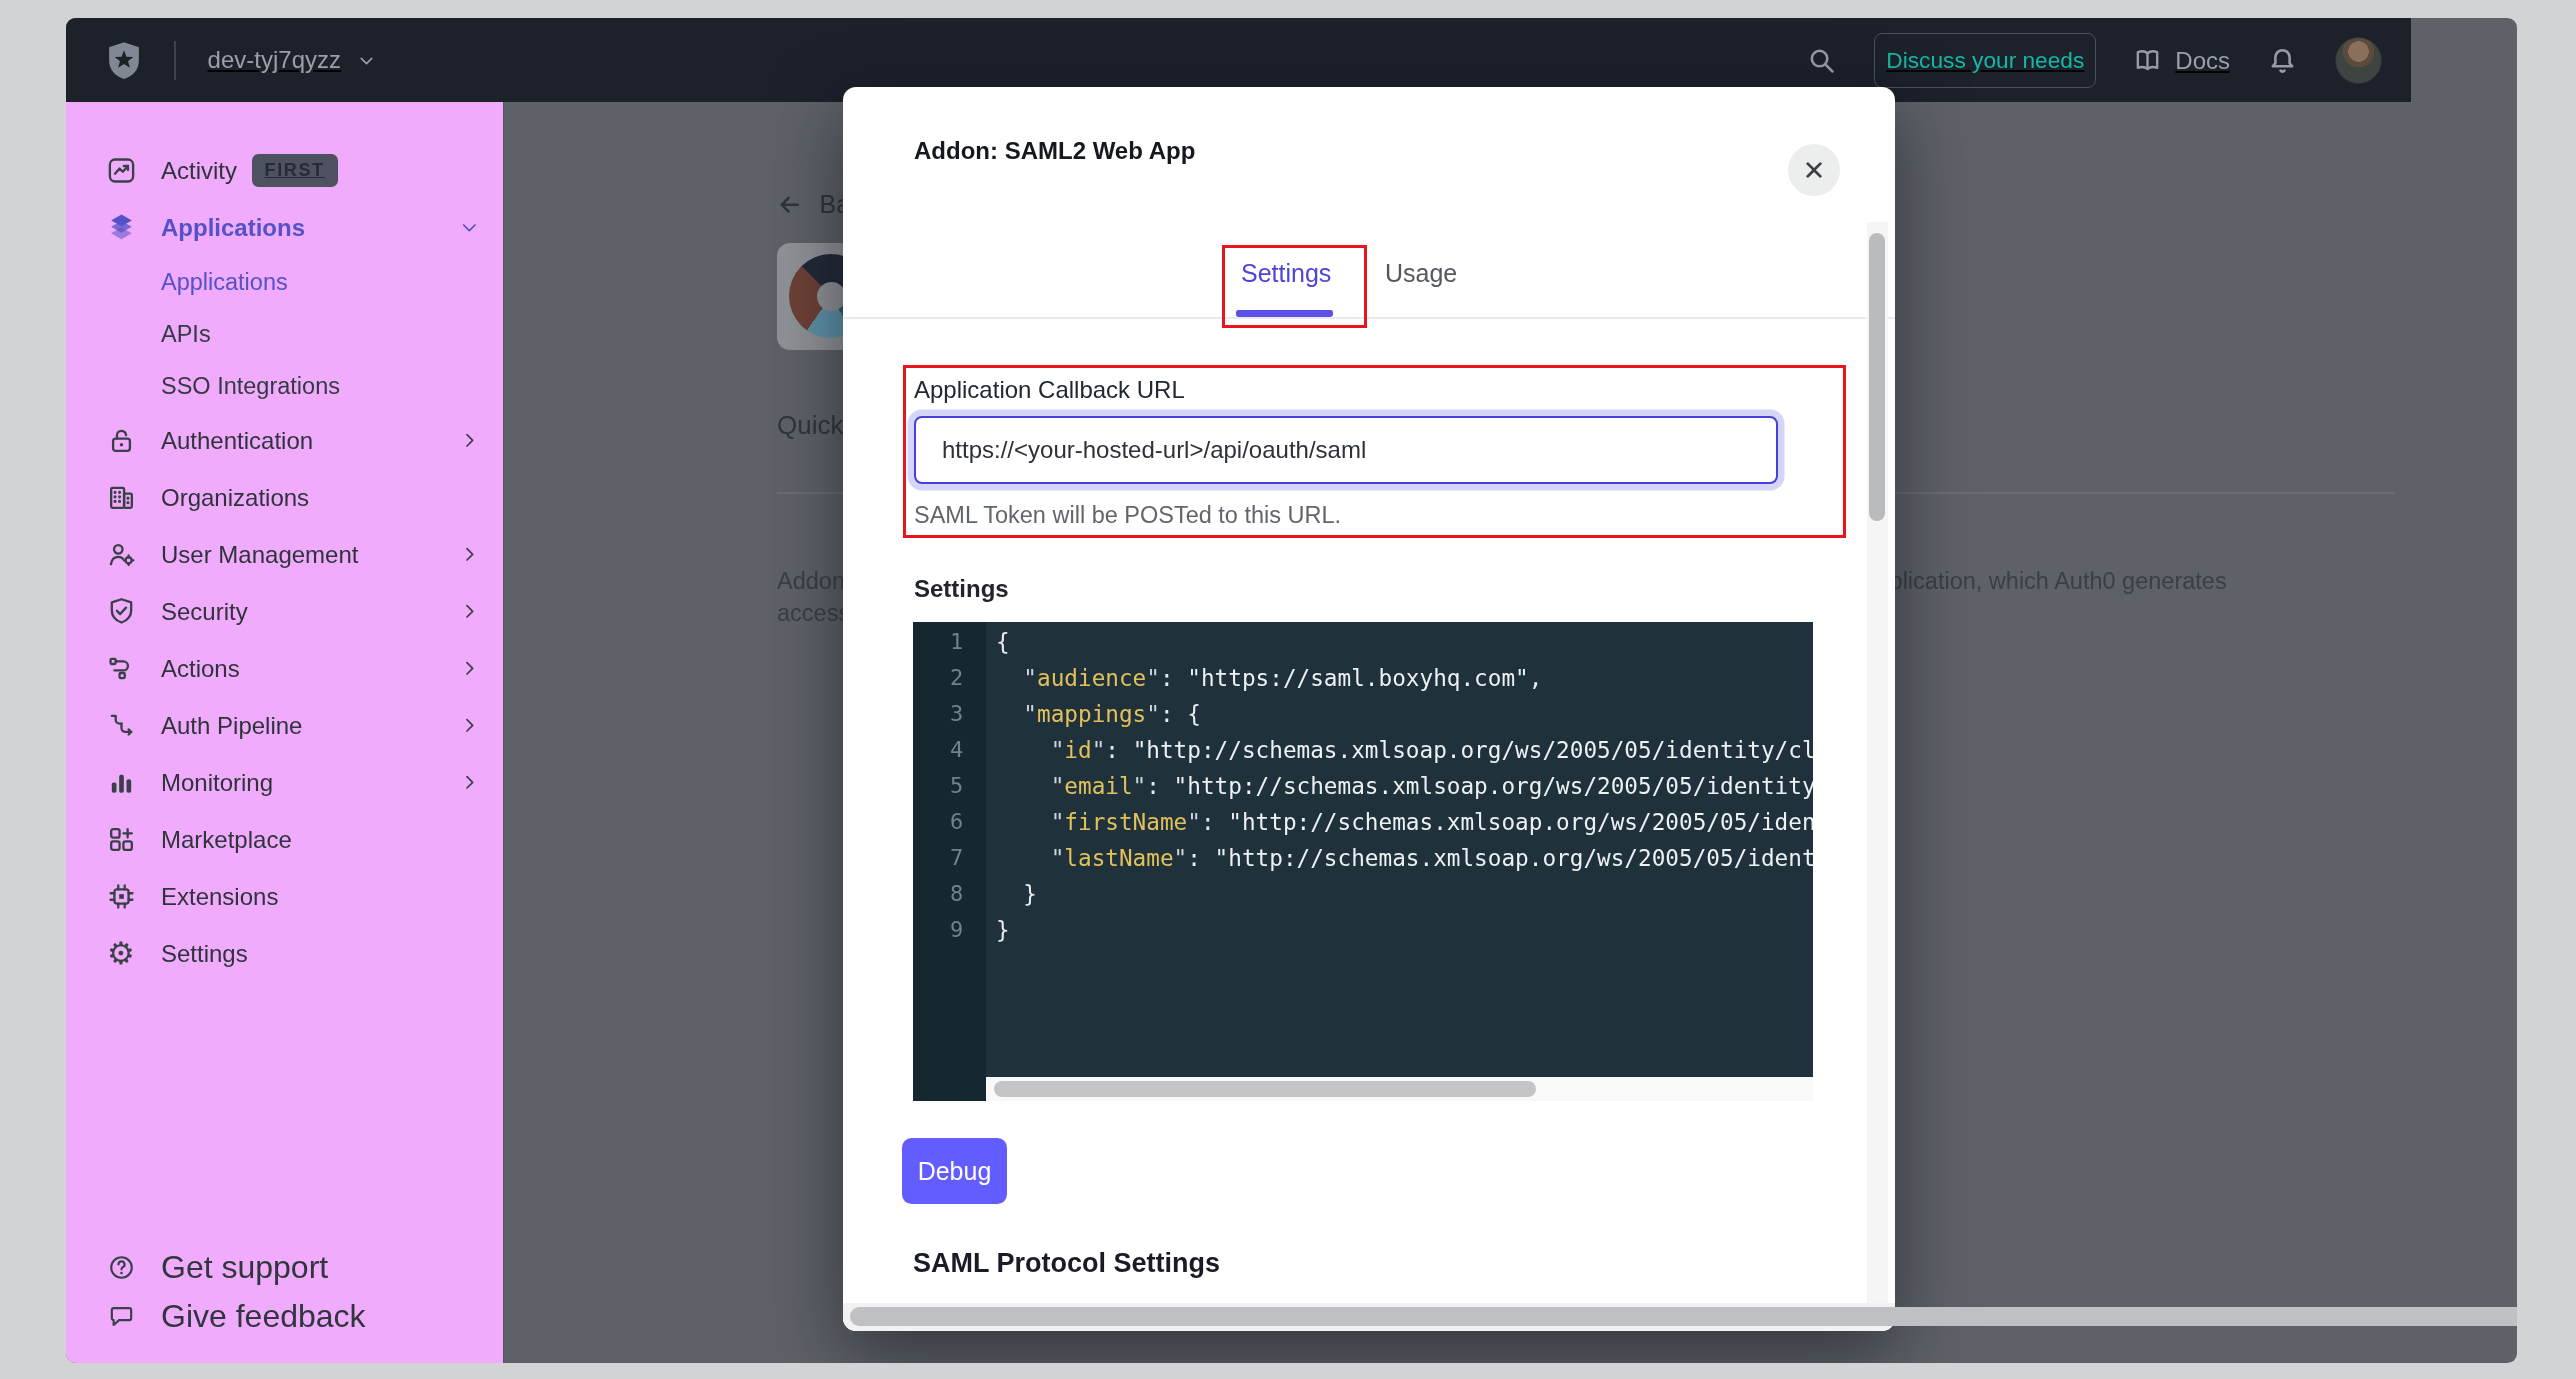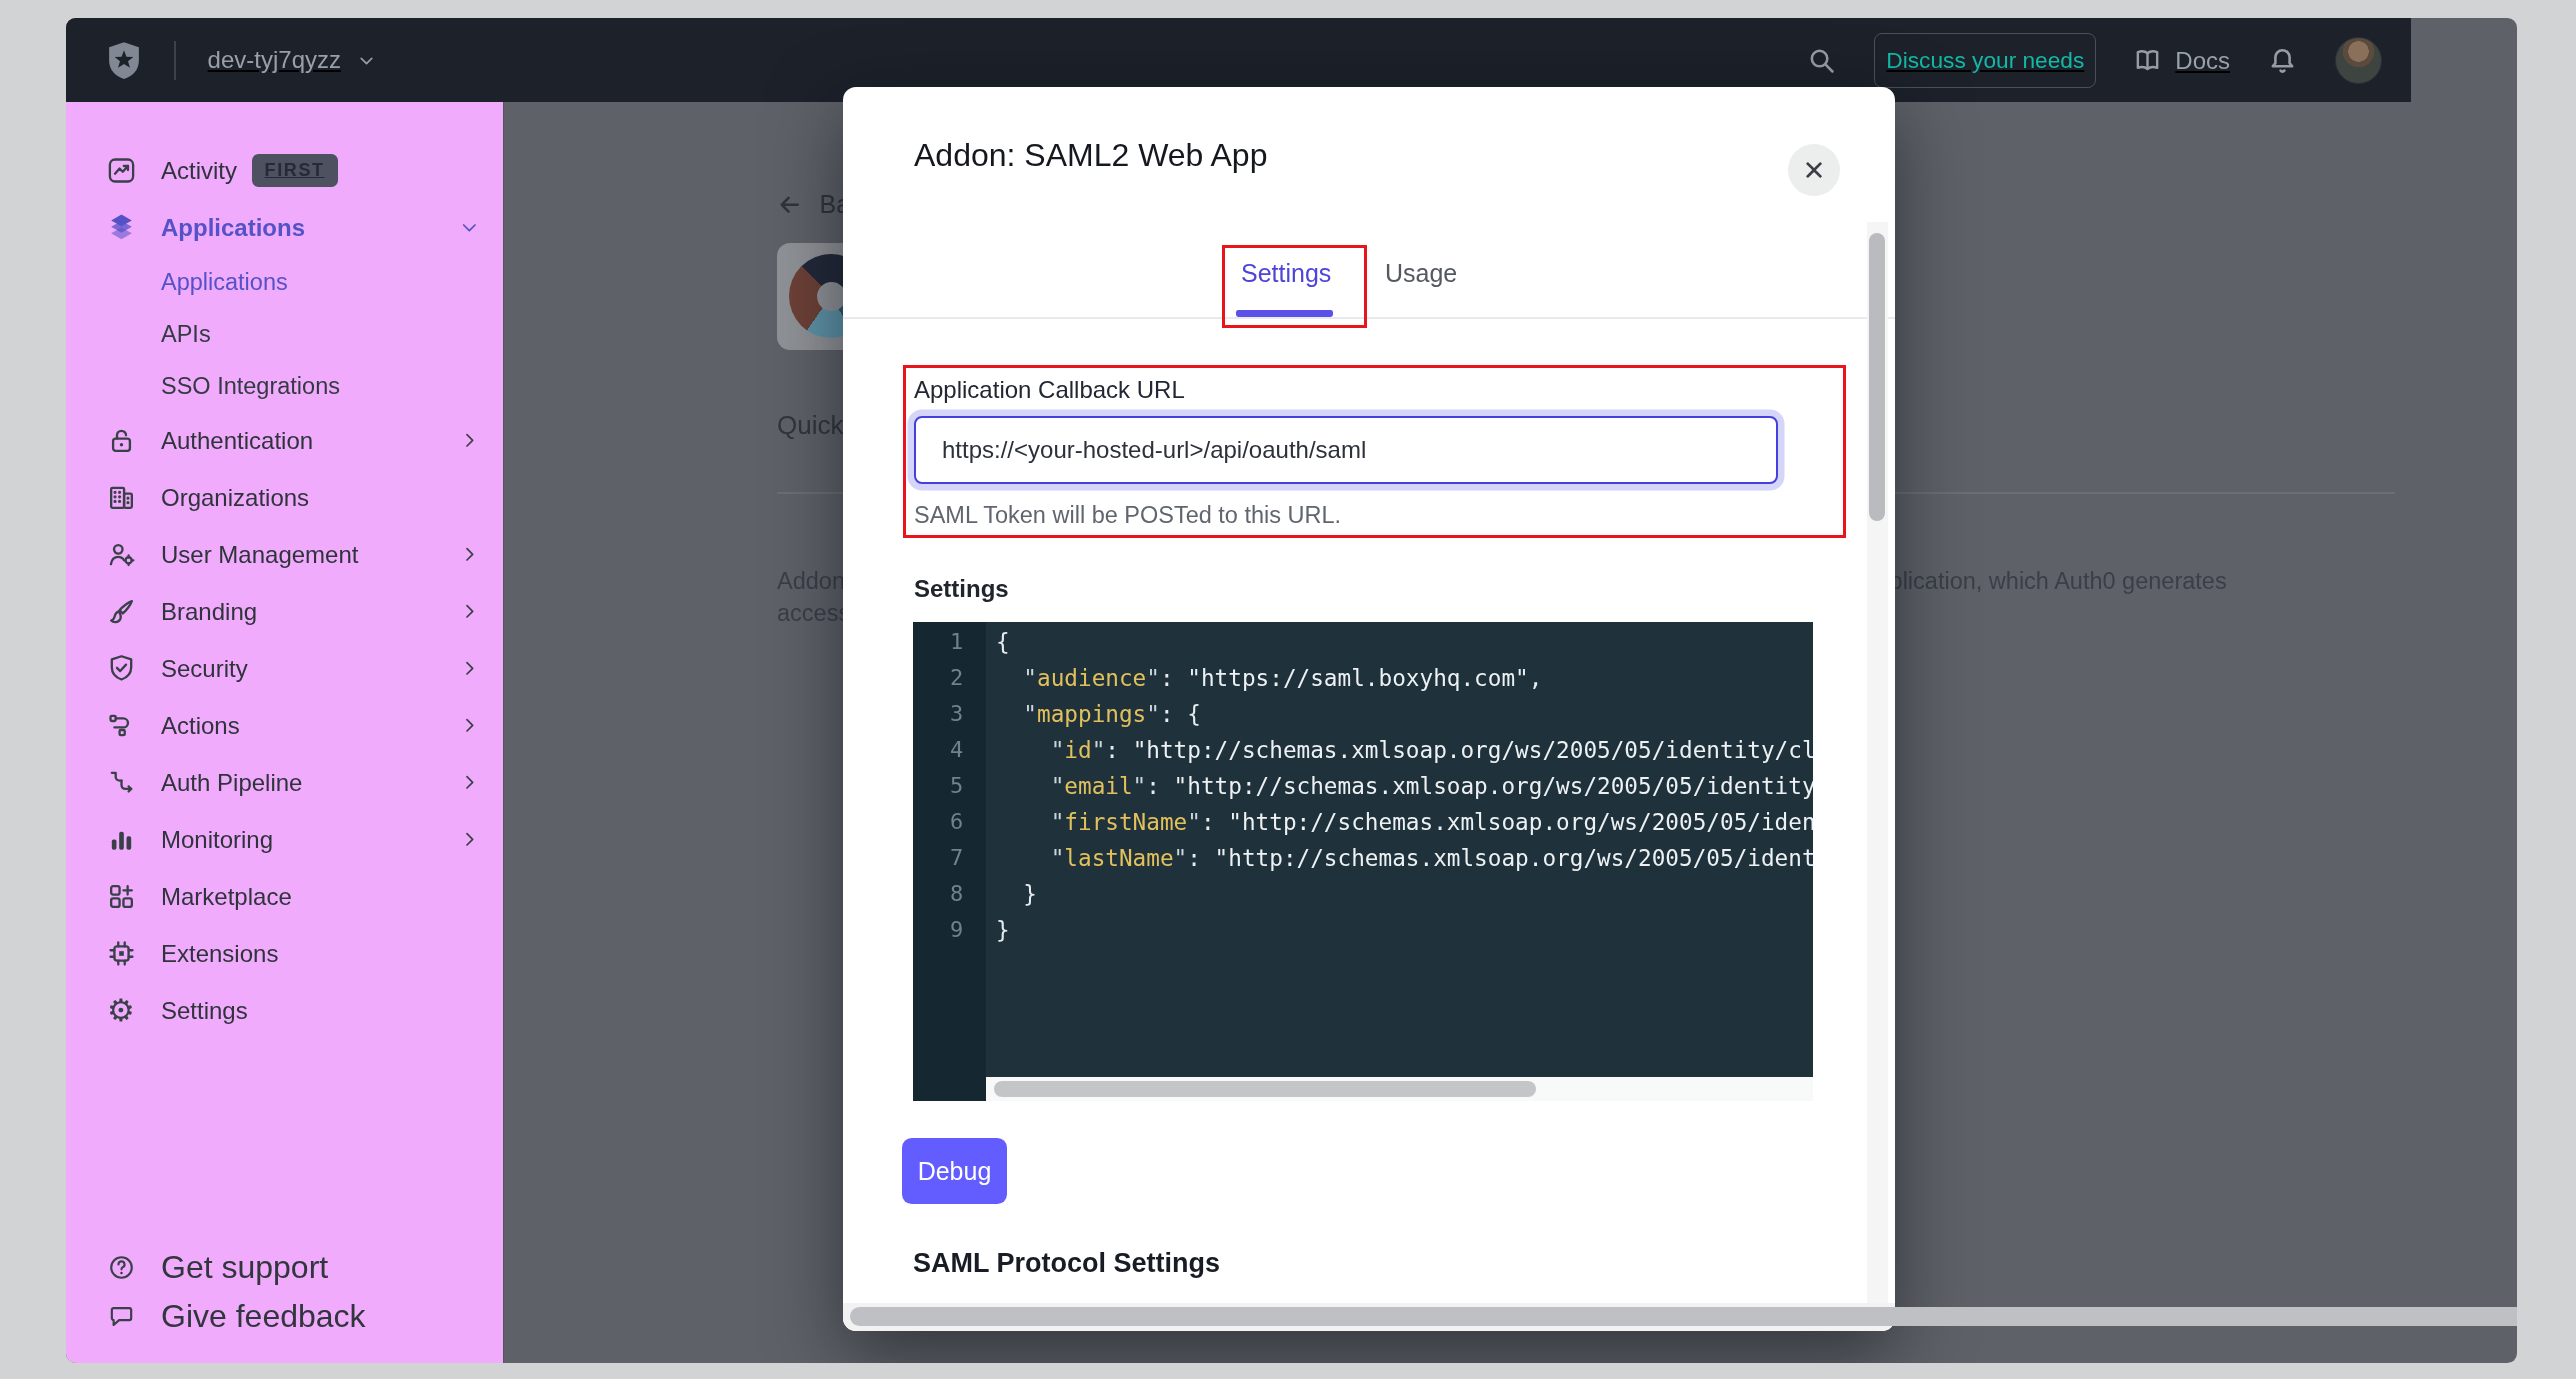--- a/index.html
+++ b/index.html
@@ -38,21 +38,21 @@
   #back-link{left:710px;top:172px;color:#2f343b;font-size:25px;display:flex;gap:16px;align-items:center;}
   #app-logo-tile{left:711px;top:225px;width:108px;height:107px;border-radius:13px;background:#8f9297;}
   #app-logo-donut{left:12px;top:11.3px;width:84px;height:84px;border-radius:50%;background:conic-gradient(from 215deg,#6d4137 0 100deg,#23293a 100deg 215deg,#2c5a70 215deg 295deg,#5e93a8 295deg 360deg);}
   #app-logo-hole{left:27.5px;top:27.5px;width:29px;height:29px;border-radius:50%;background:#8f9297;}
   #quick-tab{left:711px;top:392px;font-size:26px;color:#31363d;}
   #bg-divider{left:711px;top:474px;width:1618px;height:1.6px;background:#6b6f75;}
   #addons-text{left:711px;top:547px;width:1634px;font-size:23.5px;line-height:32px;color:#3a3f47;white-space:pre-wrap;}
 
   
   #modal{left:777px;top:69px;width:1052px;height:1244px;background:#ffffff;border-radius:13px;box-shadow:0 24px 73px rgba(8,10,16,.5);}
-  #modal-title{left:71px;top:50px;font-size:32px;font-weight:normal;color:#15181e;}
+  #modal-title{left:71px;top:50px;font-size:24px;font-weight:bold;color:#15181e;}
   #modal-close{left:945px;top:57px;width:52px;height:52px;border-radius:50%;background:#eceded;color:#3a3f45;font-size:27.5px;display:flex;align-items:center;justify-content:center;cursor:pointer;}
   .tab{top:172px;font-size:25px;cursor:pointer;}
   #tab-settings{left:398px;color:#4f44da;}
   #tab-usage{left:542px;color:#54595f;}
   #tab-underline{left:393px;top:223px;width:97px;height:6.5px;background:#5b50e8;border-radius:2.4px;}
   #tabs-divider{left:0px;top:230px;width:1052px;height:1.6px;background:#e9eaec;}
   .redbox{border:3.2px solid #e8151c;background:transparent;z-index:30;}
   #anno-tab{left:379px;top:158px;width:139px;height:77px;}
   #anno-callback{left:60px;top:278px;width:937px;height:167px;}
   #cb-label{left:71px;top:289px;font-size:24px;font-weight:500;color:#212733;}
@@ -210,33 +210,20 @@
           </span>
           <span>User Management</span>
           <span class="sp"></span>
           <svg class="sico" width="22.7" height="22.7" viewBox="0 0 24 24">
             <path d="M9.5 6l6 6-6 6"></path>
           </svg>
         </div>
         <div class="side-item">
           <span class="ic">
             <svg class="sico" width="31" height="31" viewBox="0 0 24 24">
-              <path d="M20 4c-3 1-7.5 4.5-9.5 7l2.5 2.5C15.5 11.5 19 7 20 4Z"></path>
-              <path d="M10 12c-2 .5-3 2-3.5 4.5-.3 1.5-1 2-2.5 2.5 1.5 1.5 5.5 2 7-1 .8-1.6.5-3.5-1-6Z"></path>
-            </svg>
-          </span>
-          <span>Branding</span>
-          <span class="sp"></span>
-          <svg class="sico" width="22.7" height="22.7" viewBox="0 0 24 24">
-            <path d="M9.5 6l6 6-6 6"></path>
-          </svg>
-        </div>
-        <div class="side-item">
-          <span class="ic">
-            <svg class="sico" width="31" height="31" viewBox="0 0 24 24">
               <path d="M12 2.5 19.5 5v6c0 4.8-3 7.9-7.5 9.5C7.5 18.9 4.5 15.8 4.5 11V5Z"></path>
               <polyline points="8.5,11.5 11,14 15.5,9"></polyline>
             </svg>
           </span>
           <span>Security</span>
           <span class="sp"></span>
           <svg class="sico" width="22.7" height="22.7" viewBox="0 0 24 24">
             <path d="M9.5 6l6 6-6 6"></path>
           </svg>
         </div>

